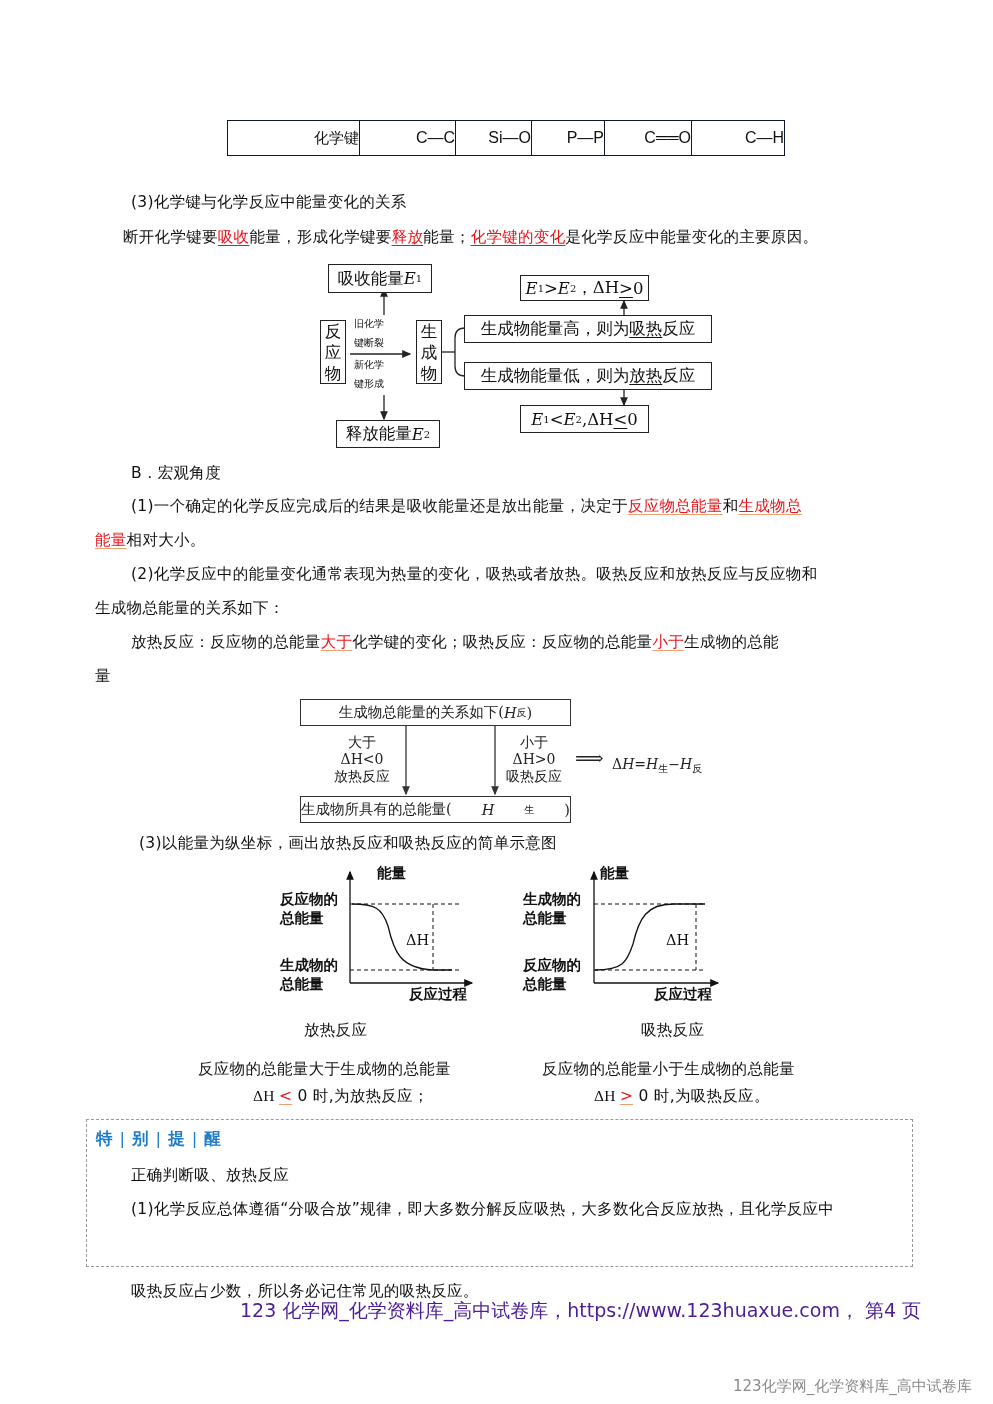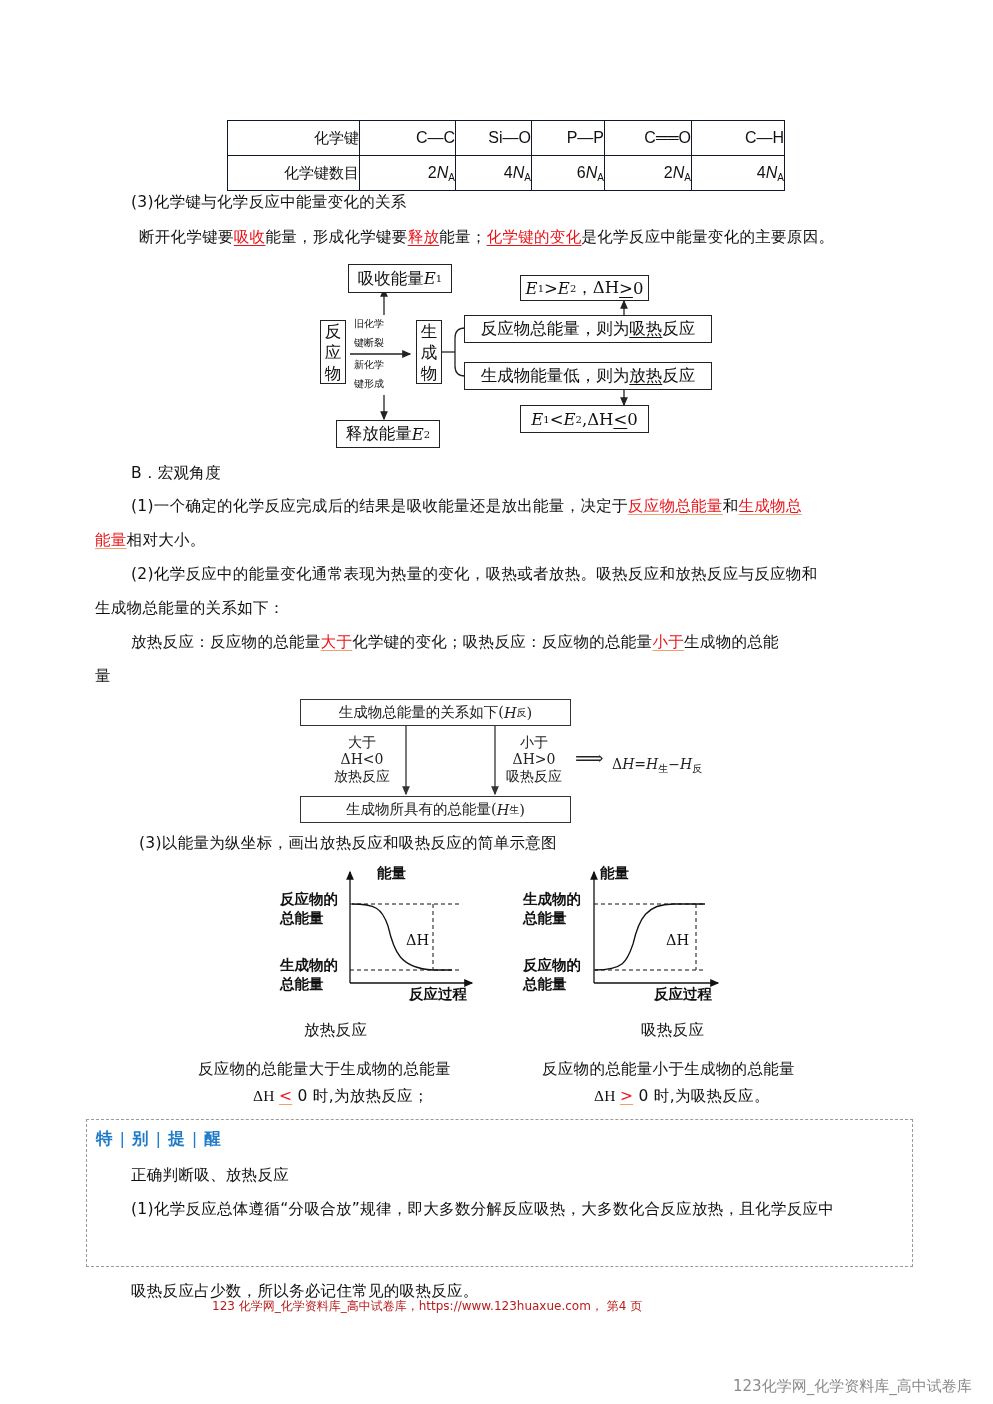--- a/index.html
+++ b/index.html
@@ -32,49 +32,41 @@
   .d2text { position:absolute; font-family:"DejaVu Serif","Liberation Serif",serif; font-size:14px; line-height:17px; text-align:center; color:#222; white-space:nowrap; }
 
   
   .clabel { position:absolute; font-family:"DejaVu Serif","Liberation Serif",serif; font-size:14.5px; font-weight:bold; line-height:19px; color:#111; white-space:nowrap; }
 
   
   .callout { position:absolute; left:86px; top:1119px; width:825px; height:146px; border:1px dashed #9a9a9a; }
   .callout-title { position:absolute; left:9px; top:8px; color:#1f7bc6; font-weight:bold; font-size:16.5px; letter-spacing:1px; white-space:nowrap; }
   .callout-title .sep { color:#1f7bc6; font-weight:normal; margin:0 6px; }
 
-  .footer { position:absolute; left:212px; top:1298px; font-size:12px; white-space:nowrap; color:#b91c1c; }
+  .footer { position:absolute; left:240px; top:1298px; font-size:19px; white-space:nowrap; color:#4c1d95; }
   .watermark { position:absolute; left:733px; top:1377px; font-size:15px; color:#8a8a8a; white-space:nowrap; }
 </style>
 </head>
 <body>
 
 <table class="bonds">
   <tbody>
       <tr>
     <td class="hdr" style="width:131px">化学键</td>
     <td class="val" style="width:95px">C—C</td>
     <td class="val" style="width:75px">Si—O</td>
     <td class="val" style="width:72px">P—P</td>
     <td class="val" style="width:86px">C══O</td>
     <td class="val" style="width:92px">C—H</td>
   </tr>
-  <tr>
-    <td class="hdr">化学键数目</td>
-    <td class="val"><span>2</span><i>N</i><span class="sub">A</span></td>
-    <td class="val"><span>4</span><i>N</i><span class="sub">A</span></td>
-    <td class="val"><span>6</span><i>N</i><span class="sub">A</span></td>
-    <td class="val"><span>2</span><i>N</i><span class="sub">A</span></td>
-    <td class="val"><span>4</span><i>N</i><span class="sub">A</span></td>
-  </tr>
 </tbody>
   </table>
 
 <div class="line" style="left:131px; top:191px;">(3)化学键与化学反应中能量变化的关系</div>
-<div class="line" style="left:139px; top:226px;">
+<div class="line" style="left:123px; top:226px;">
   <span>断开化学键要</span><span class="red">吸收</span><span>能量，形成化学键要</span><span class="red">释放</span><span>能量；</span><span class="red">化学键的变化</span><span>是化学反应中能量变化的主要原因。</span>
 </div>
 
 <div>
   <svg class="abs" style="left:310px; top:255px;" width="410" height="200">
     <defs>
       <marker id="ah" markerWidth="8" markerHeight="8" refX="6" refY="4" orient="auto">
         <path d="M0,1 L7,4 L0,7 z" fill="#222"></path>
       </marker>
     </defs>
@@ -86,21 +78,21 @@
     <line x1="40" y1="99" x2="100" y2="99" stroke="#222" stroke-width="1.3" marker-end="url(#ah)"></line>
 
     <line x1="131" y1="97" x2="145" y2="97" stroke="#222" stroke-width="1.3"></line>
     <path d="M155,73 Q145,73 145,83 L145,111 Q145,121 155,121" fill="none" stroke="#222" stroke-width="1.3"></path>
 
     <line x1="314" y1="64" x2="314" y2="46" stroke="#222" stroke-width="1.3" marker-end="url(#ah)"></line>
 
     <line x1="314" y1="133" x2="314" y2="150" stroke="#222" stroke-width="1.3" marker-end="url(#ah)"></line>
   </svg>
 
-  <div class="box" style="left:348px; top:264px; width:102px; height:27px;text-align:center;">
+  <div class="box" style="left:328px; top:264px; width:102px; height:27px;text-align:center;">
     <span>吸收能量</span>
       <i>E</i>
       <span class="sub">1</span>
   </div>
   <div class="box" style="left:336px; top:420px; width:102px; height:26px;">
     <span>释放能量</span>
       <i>E</i>
       <span class="sub">2</span>
   </div>
   <div class="box vbox" style="left:320px; top:320px; width:24px; height:62px;">
@@ -126,21 +118,21 @@
     <i>E</i>
       <span class="sub">1</span>
       <span>&gt;</span>
       <i>E</i>
       <span class="sub">2</span>
       <span>，ΔH</span>
       <span class="u2">&gt;</span>
       <span>0</span>
   </div>
   <div class="box" style="left:464px; top:315px; width:246px; height:26px;">
-    <span>反应物总能量，则为</span>
+    <span>生成物能量高，则为</span>
       <span class="u2">吸热</span>
       <span>反应</span>
   </div>
   <div class="box" style="left:464px; top:362px; width:246px; height:26px;">
     <span>生成物能量低，则为</span>
       <span class="u2">放热</span>
       <span>反应</span>
   </div>
   <div class="box" style="left:520px; top:405px; width:127px; height:26px;">
     <i>E</i>
@@ -168,21 +160,21 @@
 </div>
 <div class="line" style="left:95px; top:665px;">量</div>
 
 <div>
   <div class="box2" style="left:300px; top:699px; width:269px; height:25px;">
     <span>生成物总能量的关系如下(</span>
       <i>H</i>
       <span class="sub">反</span>
       <span>)</span>
   </div>
-  <div class="box2" style="left:300px; top:796px; width:269px; height:25px;">
+  <div class="box2" style="left:300px; top:796px; width:269px; height:25px;justify-content:space-between;">
     <span>生成物所具有的总能量(</span>
       <i>H</i>
       <span class="sub">生</span>
       <span>)</span>
   </div>
   <svg class="abs" style="left:295px; top:724px;" width="300" height="74">
     <defs>
       <marker id="ah2" markerWidth="8" markerHeight="8" refX="6" refY="4" orient="auto">
         <path d="M0,1 L7,4 L0,7 z" fill="#333"></path>
       </marker>

